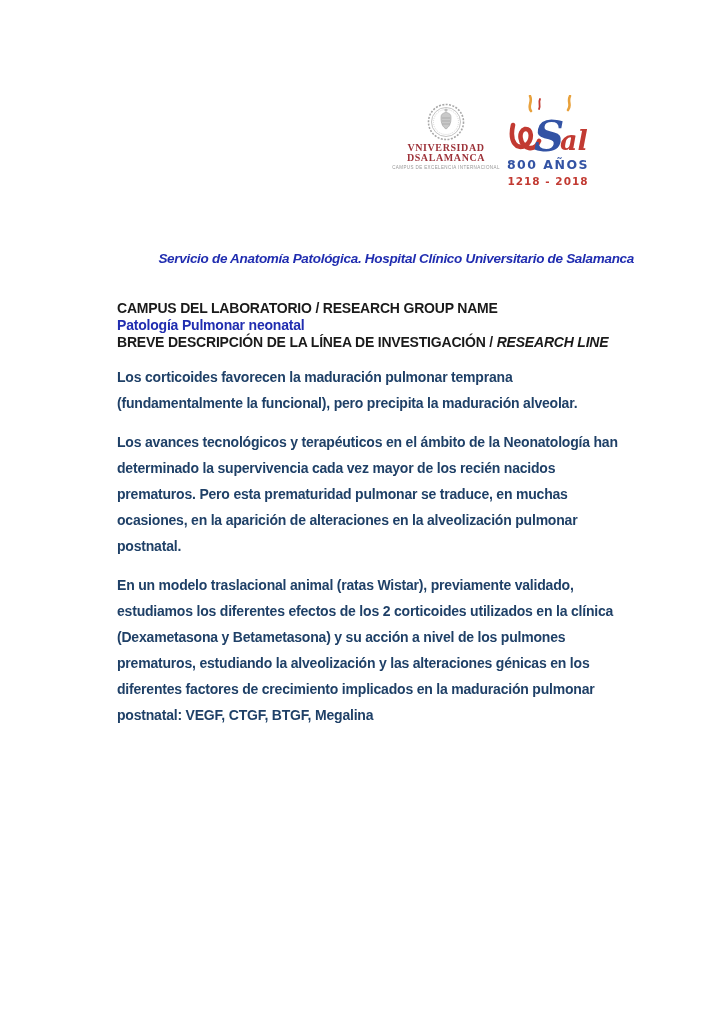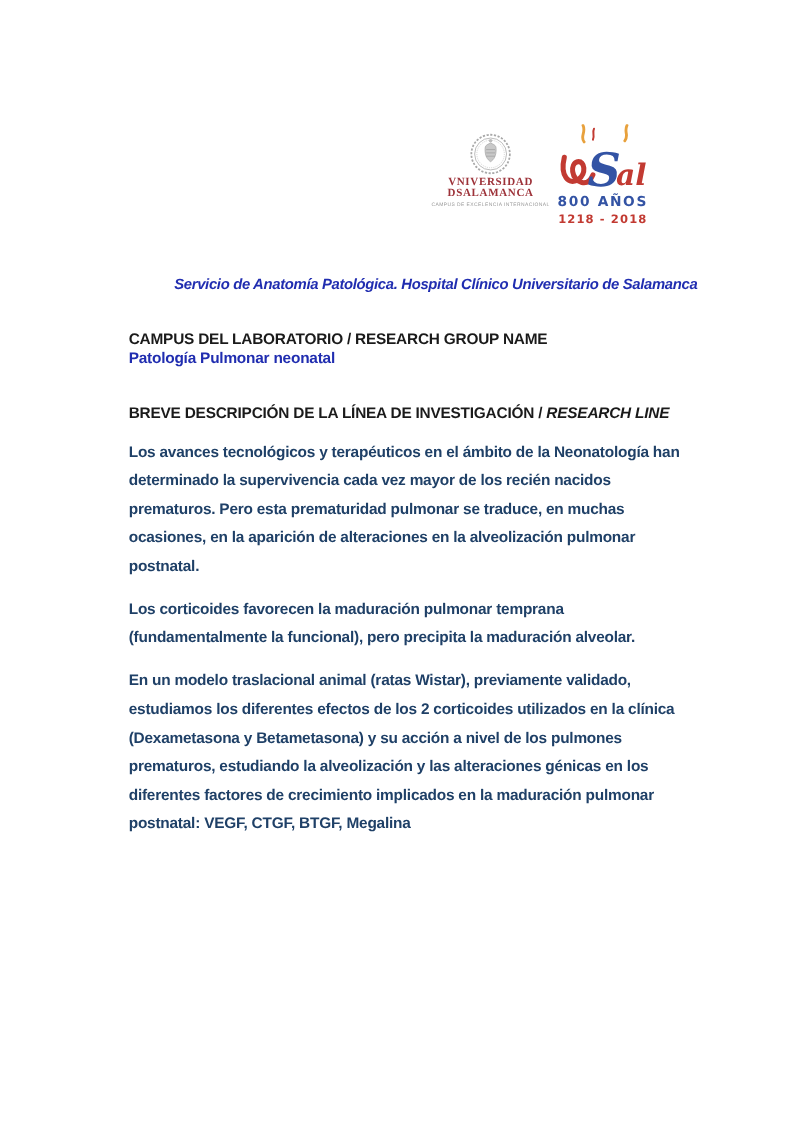--- a/index.html
+++ b/index.html
@@ -7,21 +7,21 @@
     position:relative;
     width:724px;height:1024px;
     margin:0 auto;
     background:var(--page_bg,#fff);
     font-family:"Liberation Sans",sans-serif;
     overflow:hidden;
   }
 
   
   .logo-row{
-    position:absolute;top:113px;left:398px;
+    position:absolute;top:95px;left:398px;
     display:flex;align-items:flex-start;gap:10px;
   }
   .usal-logo{
     width:96px;display:flex;flex-direction:column;align-items:center;
     padding-top:8px;
   }
   .usal-logo .seal{display:block;}
   .wordmark{
     margin-top:2px;text-align:center;
     font-family:"Liberation Serif",serif;
@@ -48,21 +48,21 @@
     font-size:14px;font-weight:bold;
     letter-spacing:-.2px;
     line-height:17px;
     color:var(--header_black,#1a1a1a);
   }
   .sec-title .ital{font-style:italic;}
   .mt-ubicacion{padding-top:8px;}
   .mt-servicio{margin-top:12px;}
   .mt-nombre{margin-top:33px;}
   .mt-patologia{margin-top:8px;}
-  .mt-breve{margin-top:33px;}
+  .mt-breve{}
 
   .servicio{
     margin:0;
     font-size:13.5px;font-weight:bold;font-style:italic;
     letter-spacing:-.3px;line-height:17px;
     color:var(--accent_blue,#202db0);
     white-space:nowrap;
     text-align:right;
   }
   .patologia{
@@ -127,17 +127,17 @@
 
     <p class="servicio mt-servicio">Servicio de Anatomía Patológica. Hospital Clínico Universitario de Salamanca</p>
 
     <h2 class="sec-title mt-nombre">CAMPUS DEL LABORATORIO / RESEARCH GROUP NAME</h2>
     <p class="patologia mt-patologia">Patología Pulmonar neonatal</p>
 
     <h2 class="sec-title mt-breve">
       <span>BREVE DESCRIPCIÓN DE LA LÍNEA DE INVESTIGACIÓN / </span><span class="ital">RESEARCH LINE</span>
     </h2>
 
+    <p class="para">Los corticoides favorecen la maduración pulmonar temprana (fundamentalmente la funcional), pero precipita la maduración alveolar.</p>
     <p class="para first">Los avances tecnológicos y terapéuticos en el ámbito de la Neonatología han determinado la supervivencia cada vez mayor de los recién nacidos prematuros. Pero esta prematuridad pulmonar se traduce, en muchas ocasiones, en la aparición de alteraciones en la alveolización pulmonar postnatal.</p>
-    <p class="para">Los corticoides favorecen la maduración pulmonar temprana (fundamentalmente la funcional), pero precipita la maduración alveolar.</p>
     <p class="para">En un modelo traslacional animal (ratas Wistar), previamente validado, estudiamos los diferentes efectos de los 2 corticoides utilizados en la clínica (Dexametasona y Betametasona) y su acción a nivel de los pulmones prematuros, estudiando la alveolización y las alteraciones génicas en los diferentes factores de crecimiento implicados en la maduración pulmonar postnatal: VEGF, CTGF, BTGF, Megalina</p>
   </main>
 </div>
 
 </body></html>

